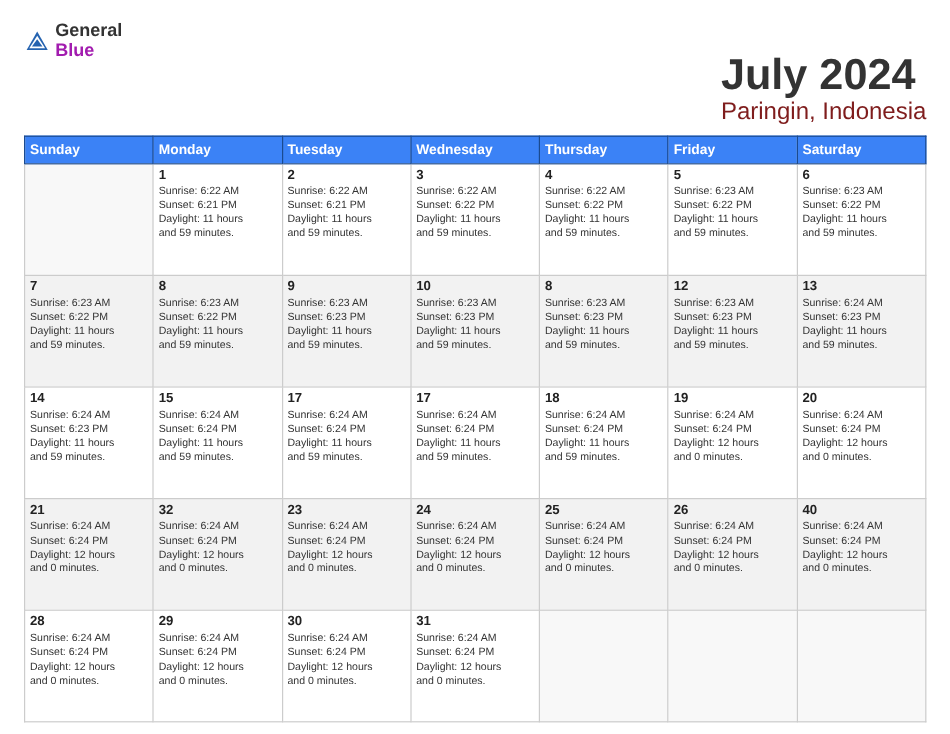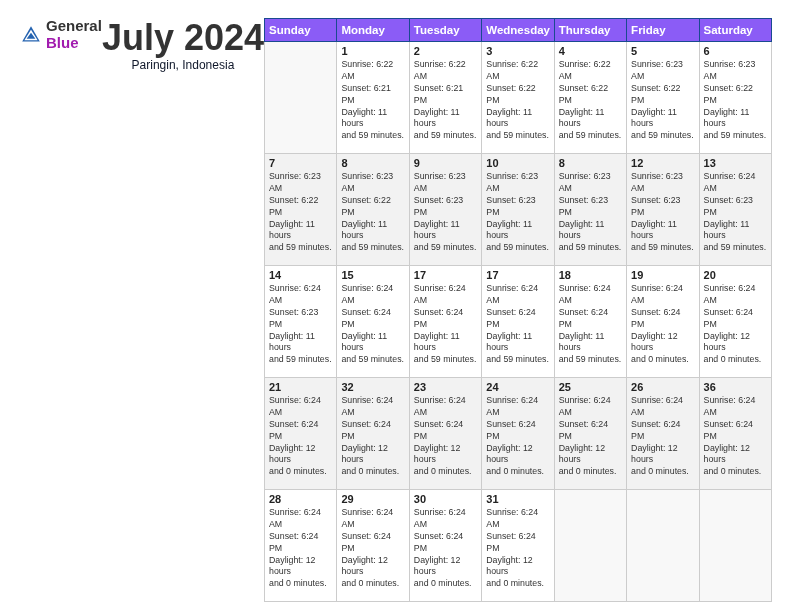--- a/index.html
+++ b/index.html
@@ -8,21 +8,21 @@
       background: #fff;
       width: 792px;
       height: 612px;
       overflow: hidden;
     }
     .page {
       width: 792px;
       height: 612px;
       padding: 18px 20px 10px 20px;
       display: flex;
-      flex-direction: row;
+      flex-direction: column;
     }
     .header {
       display: flex;
       justify-content: space-between;
       align-items: flex-start;
       margin-bottom: 8px;
     }
     .logo {
       display: flex;
       align-items: center;
@@ -41,40 +41,41 @@
     .logo-blue {
       font-size: 15px;
       font-weight: bold;
       color: #a21caf;
     }
     .logo-icon {
       width: 22px;
       height: 22px;
     }
     .title-area {
-      text-align: center;
+      text-align: left;
+      margin-top: 24px;
     }
     .month-title {
       font-size: 36px;
       font-weight: bold;
       color: #333;
       line-height: 1.1;
     }
     .location {
-      font-size: 12px;
-      color: #0f172a;
+      font-size: 20px;
+      color: #7f1d1d;
     }
     .calendar-table {
       width: 100%;
       border-collapse: collapse;
       flex: 1;
       table-layout: fixed;
     }
     .calendar-table th {
-      background-color: #8b5cf6;
+      background-color: #3b82f6;
       color: #fff;
       font-size: 11.5px;
       font-weight: bold;
       padding: 5px 4px;
       text-align: left;
       border: 1px solid #1a4a90;
     }
     .calendar-table td {
       vertical-align: top;
       border: 1px solid #ccc;
@@ -322,21 +323,21 @@
 and 0 minutes.</div>
           </td>
           <td>
             <span class="day-number">26</span>
             <div class="cell-text" style="white-space: pre-line;">Sunrise: 6:24 AM
 Sunset: 6:24 PM
 Daylight: 12 hours
 and 0 minutes.</div>
           </td>
           <td>
-            <span class="day-number">36</span>
+            <span class="day-number">40</span>
             <div class="cell-text" style="white-space: pre-line;">Sunrise: 6:24 AM
 Sunset: 6:24 PM
 Daylight: 12 hours
 and 0 minutes.</div>
           </td>
         </tr>
         <tr>
           <td>
             <span class="day-number">28</span>
             <div class="cell-text" style="white-space: pre-line;">Sunrise: 6:24 AM

